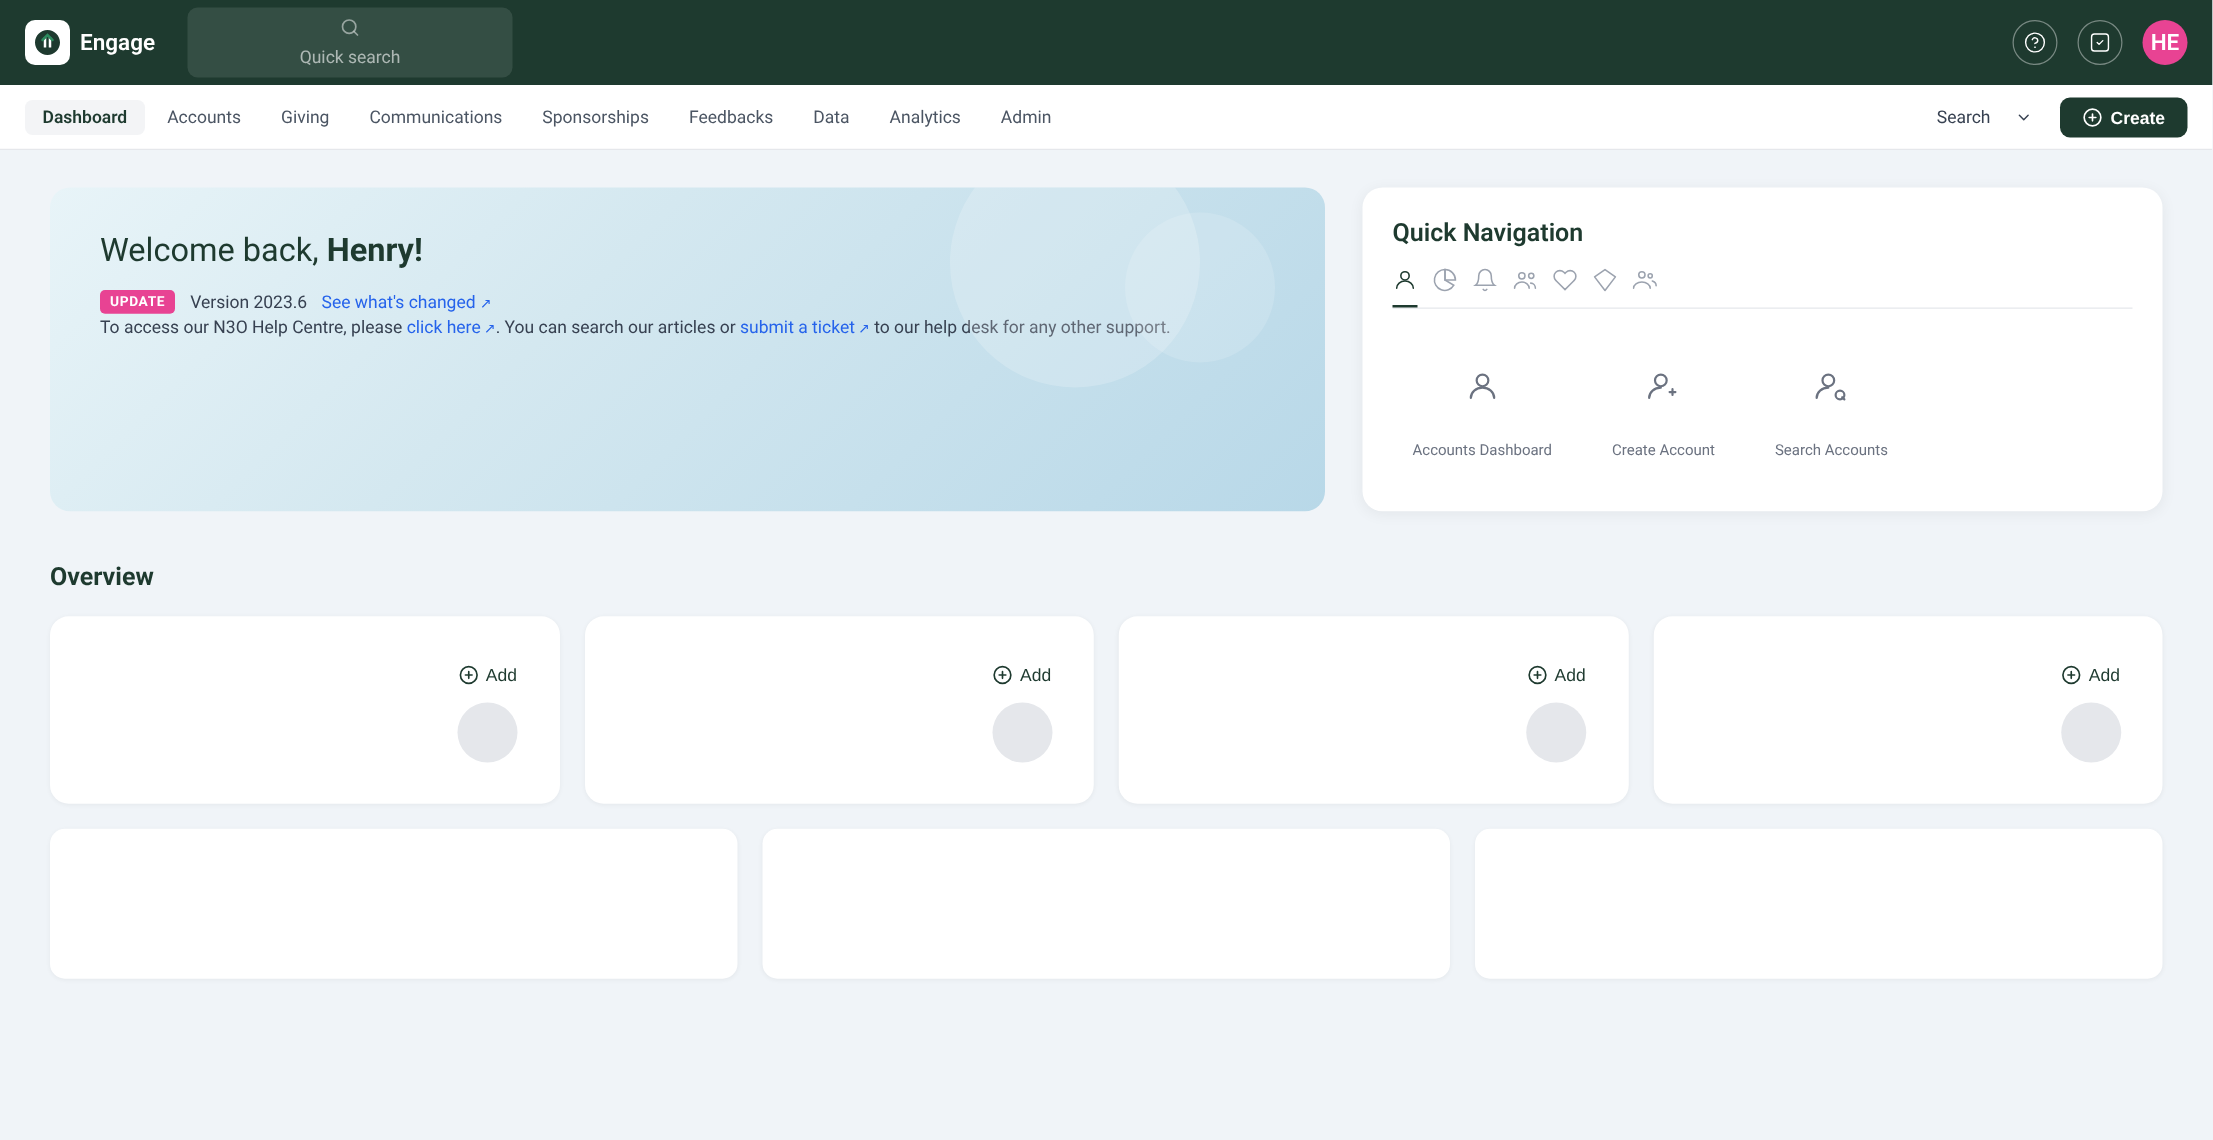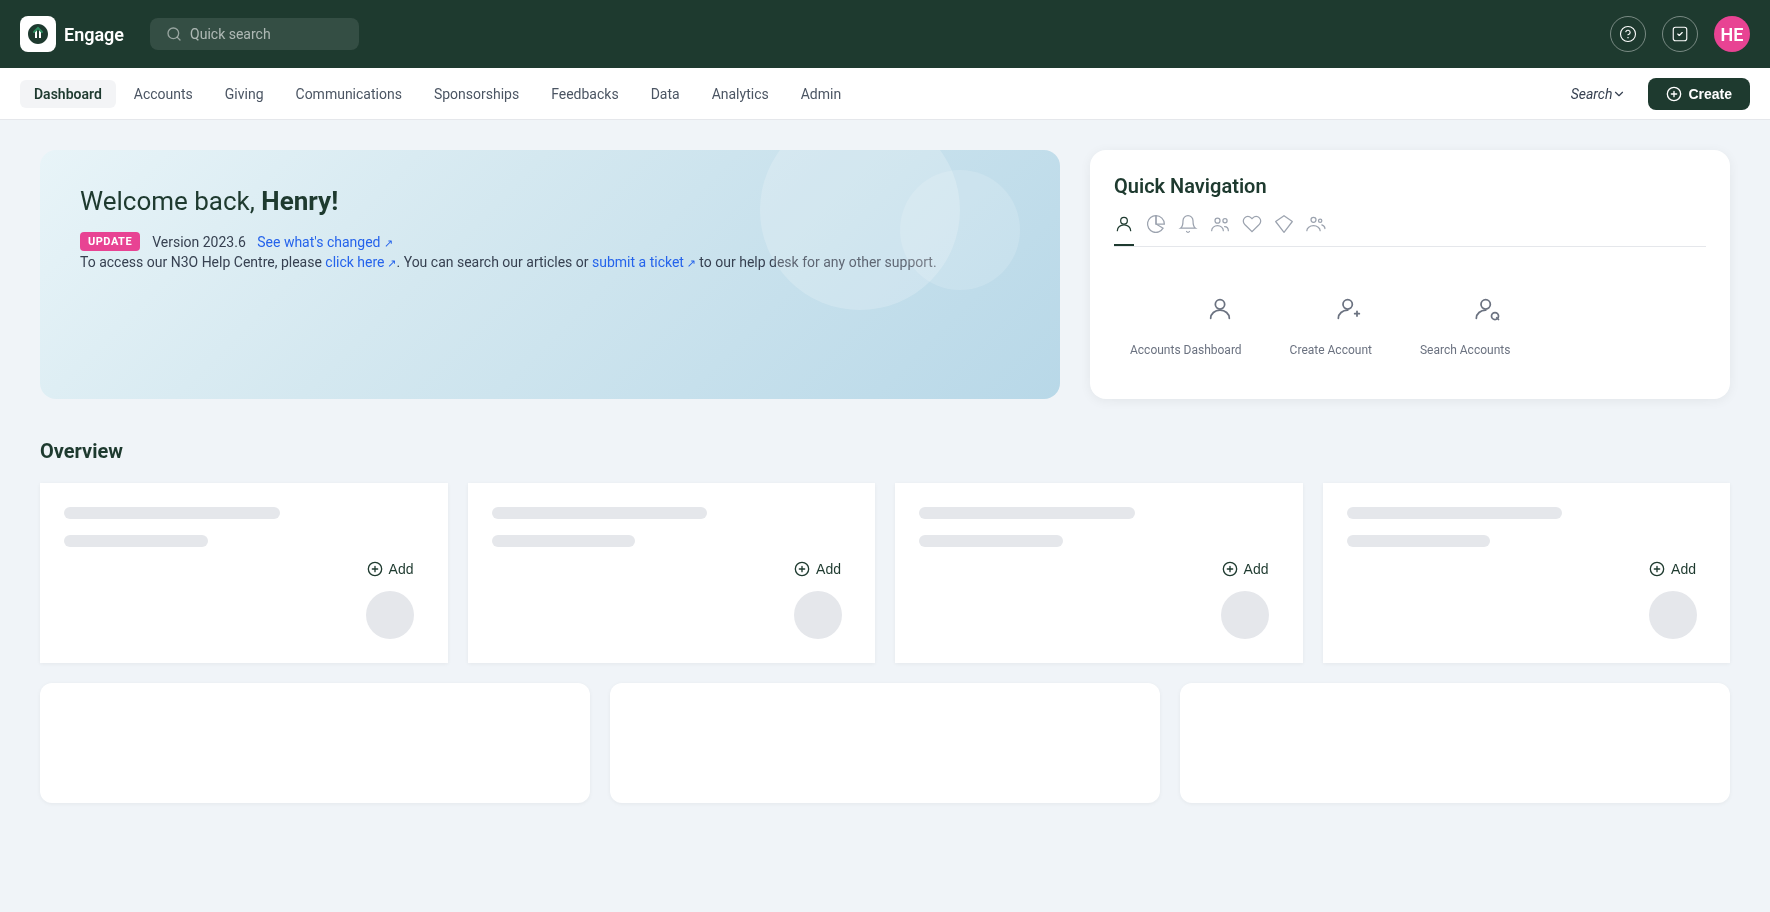--- a/index.html
+++ b/index.html
@@ -28,30 +28,31 @@
       height: 36px;
       background: white;
       border-radius: 8px;
       display: flex;
       align-items: center;
       justify-content: center;
     }
     .logo-box svg { width: 24px; height: 24px; }
     .search-bar {
       display: flex;
-      align-items: flex-end;
+      align-items: center;
       gap: 8px;
       background: rgba(255,255,255,0.1);
       border-radius: 8px;
       padding: 8px 16px;
       color: rgba(255,255,255,0.7);
       font-size: 14px;
       cursor: pointer;
       margin-left: 10px;
-      width: 209px;
+      width: 260px;
+      flex-direction: column;
     }
     .search-bar svg { opacity: 0.7; }
     .nav-right {
       margin-left: auto;
       display: flex;
       align-items: center;
       gap: 16px;
     }
     .nav-icon-btn {
       width: 36px;
@@ -108,27 +109,26 @@
       background: #f3f4f6;
     }
     .sec-nav-right {
       display: flex;
       align-items: center;
       gap: 12px;
     }
     .search-btn {
       display: flex;
       align-items: center;
-      gap: 0;
+      gap: 20px;
       font-size: 14px;
       color: #374151;
       cursor: pointer;
       padding: 6px 10px;
       border-radius: 6px;
-      font-style: italic;
     }
     .create-btn {
       background: #1e3a2f;
       color: white;
       border: none;
       border-radius: 8px;
       padding: 8px 18px;
       font-size: 14px;
       font-weight: 600;
       cursor: pointer;
@@ -249,22 +249,22 @@
       border-bottom-color: #1e3a2f;
       color: #1e3a2f;
     }
     .quick-nav-items {
       display: flex;
       gap: 16px;
     }
     .quick-nav-item {
       display: flex;
       flex-direction: column;
-      align-items: flex-end;
-      gap: 12px;
+      align-items: center;
+      gap: 22px;
       cursor: pointer;
       padding: 16px;
       border-radius: 12px;
       transition: background 0.15s;
       min-width: 100px;
     }
     .quick-nav-item-icon {
       width: 44px;
       height: 44px;
       display: flex;
@@ -288,25 +288,25 @@
       margin-bottom: 20px;
     }
     .overview-grid {
       display: grid;
       grid-template-columns: repeat(4, 1fr);
       gap: 20px;
       margin-bottom: 20px;
     }
     .overview-card {
       background: white;
-      border-radius: 0;
+      border-radius: 15px;
       padding: 24px;
       min-height: 150px;
       display: flex;
-      flex-direction: column;
+      flex-direction: row;
       justify-content: space-between;
       box-shadow: 0 1px 4px rgba(0,0,0,0.05);
     }
     .skeleton {
       background: #e5e7eb;
       border-radius: 6px;
       animation: shimmer 1.5s infinite;
     }
     .skeleton-line {
       height: 12px;

